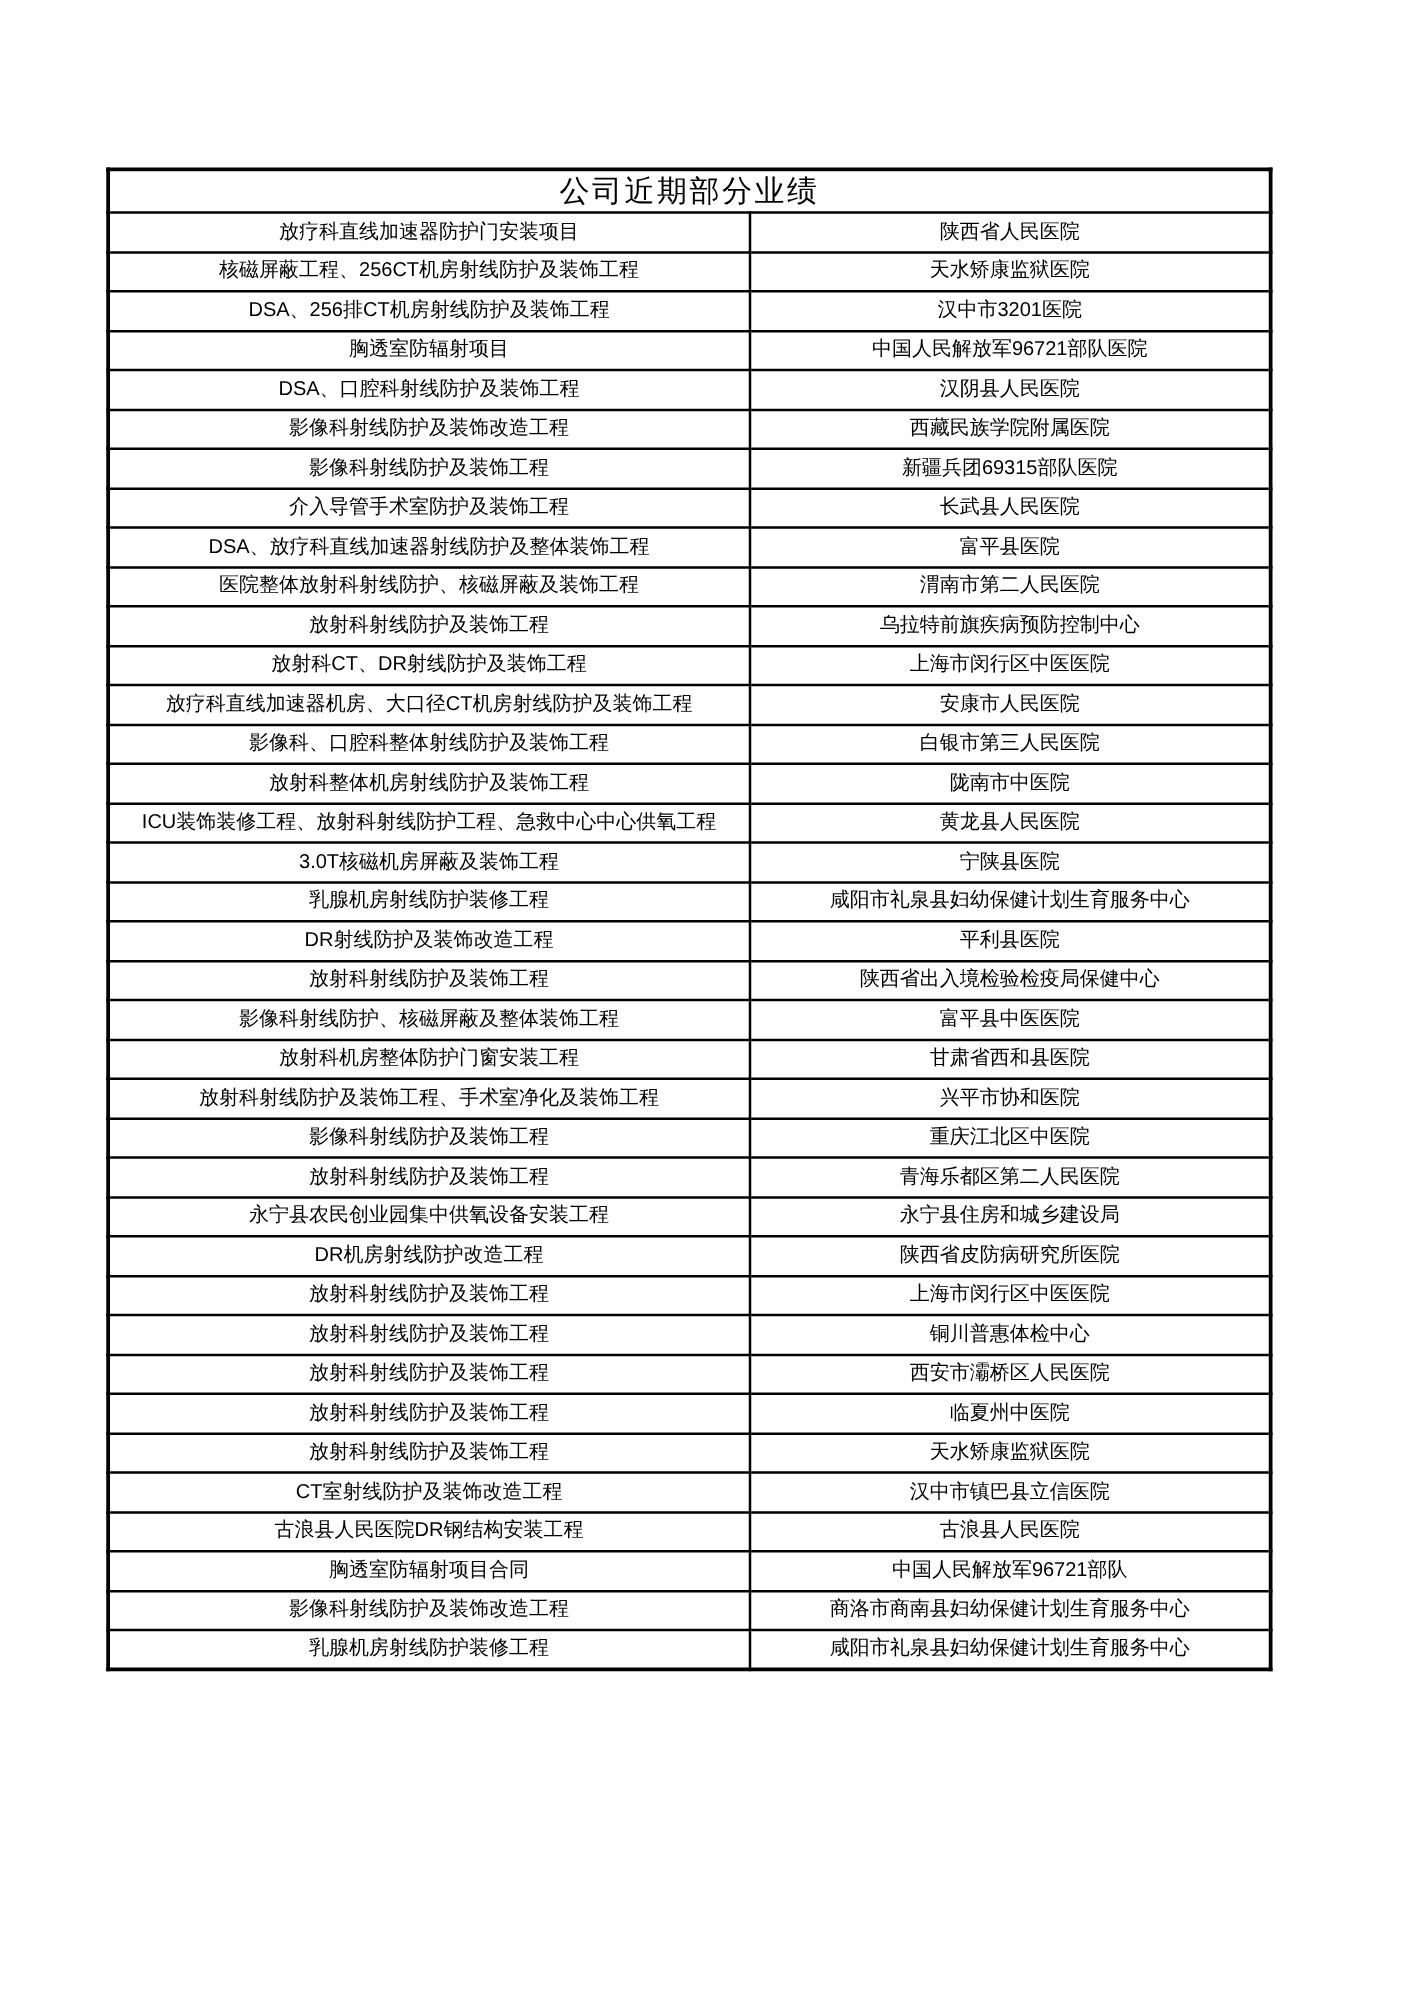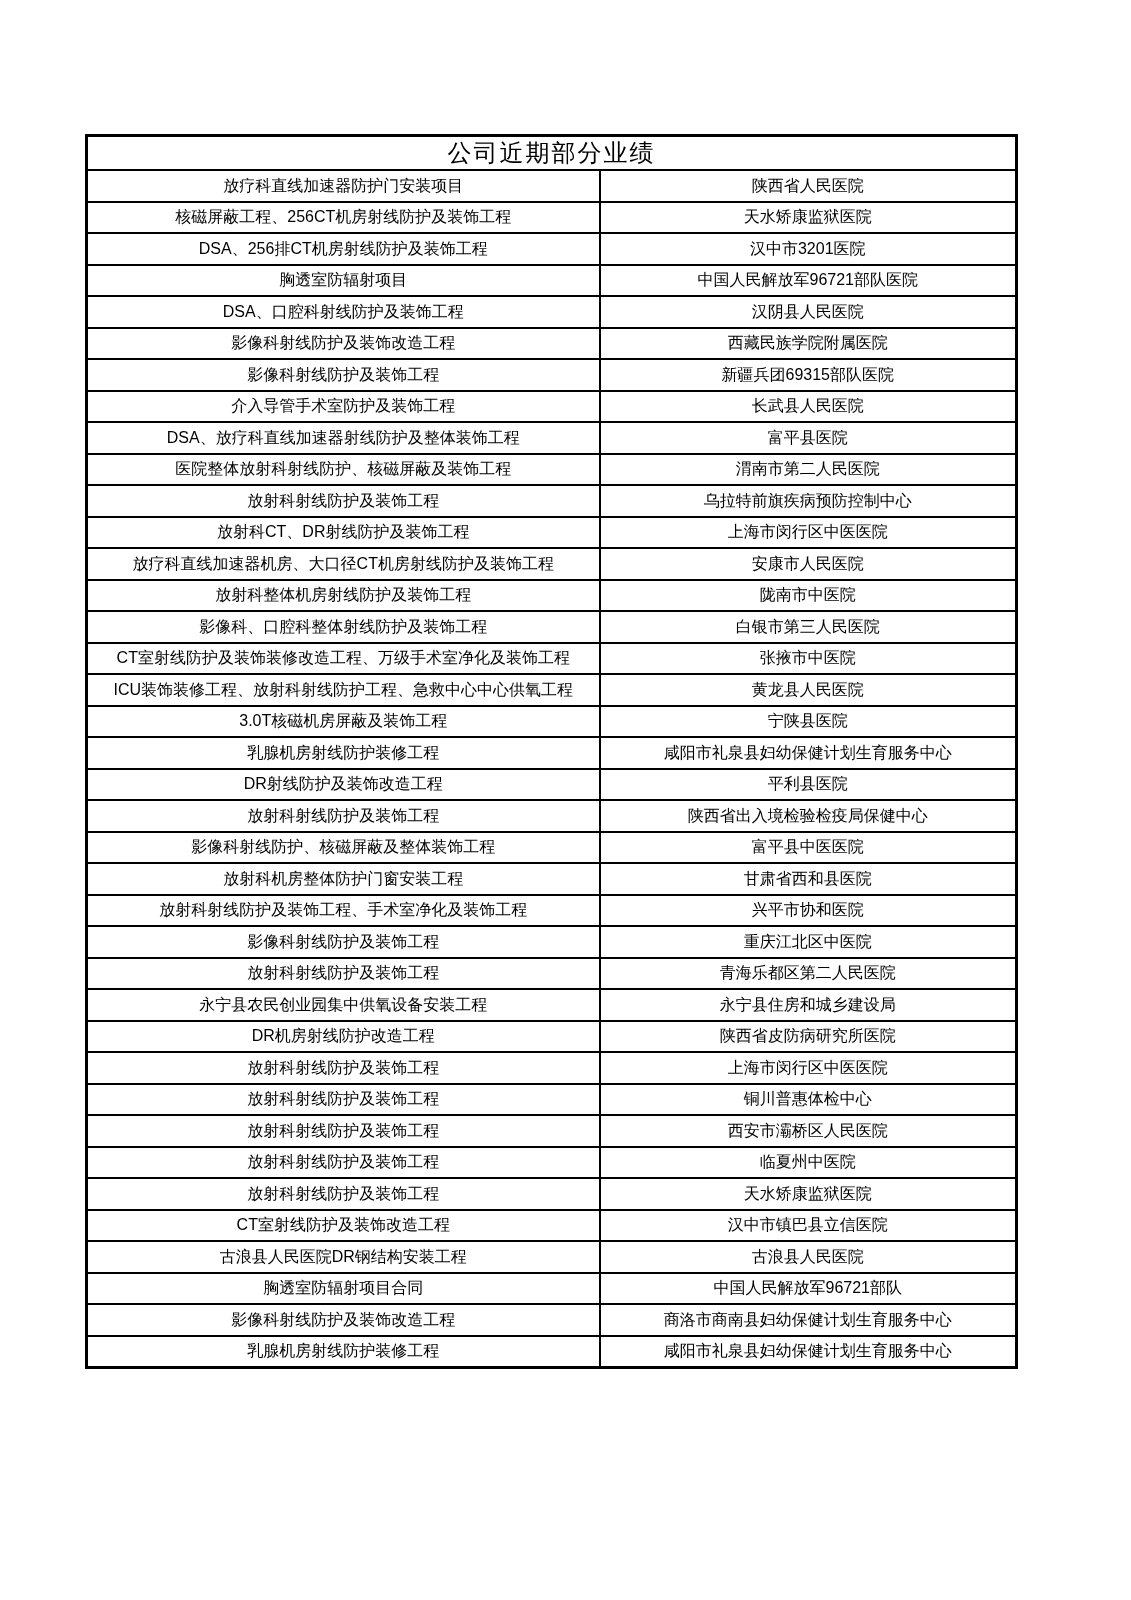--- a/index.html
+++ b/index.html
@@ -126,33 +126,29 @@
       <td>放射科CT、DR射线防护及装饰工程</td>
       <td>上海市闵行区中医医院</td>
     </tr>
 
     <tr>
       <td>放疗科直线加速器机房、大口径CT机房射线防护及装饰工程</td>
       <td>安康市人民医院</td>
     </tr>
 
     <tr>
+      <td>影像科、口腔科整体射线防护及装饰工程</td>
+      <td>白银市第三人民医院</td>
+    </tr>
+
+    <tr>
       <td>放射科整体机房射线防护及装饰工程</td>
       <td>陇南市中医院</td>
     </tr>
 
-    <tr>
-      <td>影像科、口腔科整体射线防护及装饰工程</td>
-      <td>白银市第三人民医院</td>
-    </tr>
-
-    <tr>
-      <td>CT室射线防护及装饰装修改造工程、万级手术室净化及装饰工程</td>
-      <td>张掖市中医院</td>
-    </tr>
 
     <tr>
       <td>ICU装饰装修工程、放射科射线防护工程、急救中心中心供氧工程</td>
       <td>黄龙县人民医院</td>
     </tr>
 
     <tr>
       <td>3.0T核磁机房屏蔽及装饰工程</td>
       <td>宁陕县医院</td>
     </tr>

